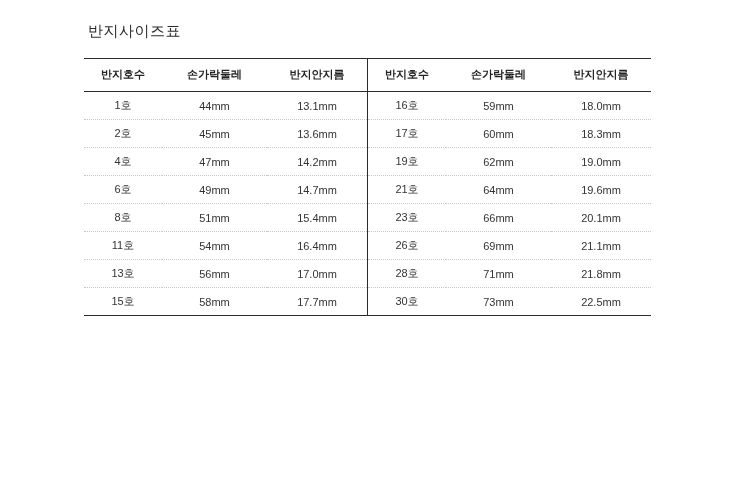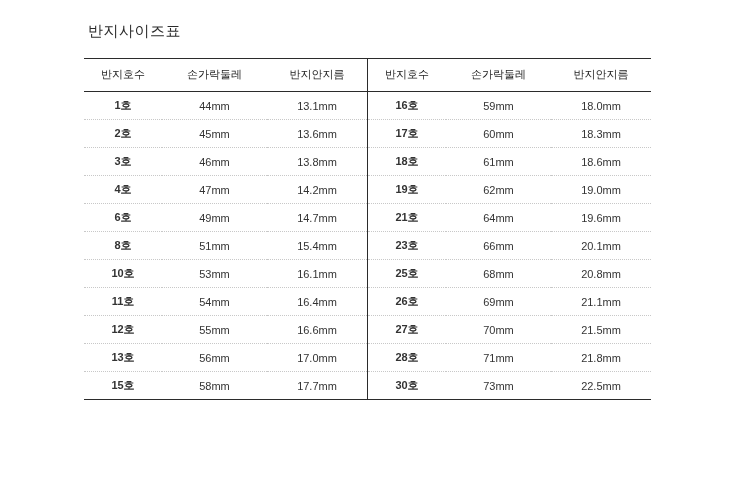--- a/index.html
+++ b/index.html
@@ -36,41 +36,41 @@
     top: 58px;
     width: 565px;
   }
   table.size-table {
     border-collapse: collapse;
     width: 565px;
     table-layout: fixed;
   }
   table.size-table thead th {
     font-size: 11px;
-    font-weight: 400;
+    font-weight: 700;
     color: #222222;
     text-align: center;
     padding: 8px 0 9px 0;
     border-top: 1px solid #2b2b2b;
     border-bottom: 1px solid #2b2b2b;
     background: #ffffff;
   }
   table.size-table tbody td {
     font-size: 11px;
     text-align: center;
     padding: 6px 0 6px 0;
     border-bottom: 1px dotted #c8c8c8;
     color: #333333;
     height: 14px;
   }
   table.size-table tbody tr:last-child td {
     border-bottom: 1px solid #2b2b2b;
   }
   td.num, th.num {
-    font-weight: 700;
+    font-weight: 400;
     color: #111111;
   }
   .col-sep {
     border-left: 1px solid #2b2b2b;
   }
   th.col-sep, td.col-sep {
     border-left: 1px solid #2b2b2b;
   }
   .w-num { width: 78px; }
   .w-circ { width: 105px; }
@@ -106,28 +106,20 @@
           </tr>
           <tr>
             <td class="w-num num">2호</td>
             <td class="w-circ">45mm</td>
             <td class="w-diam">13.6mm</td>
             <td class="w-num num col-sep">17호</td>
             <td class="w-circ">60mm</td>
             <td class="w-diam">18.3mm</td>
           </tr>
           <tr>
-            <td class="w-num num">3호</td>
-            <td class="w-circ">46mm</td>
-            <td class="w-diam">13.8mm</td>
-            <td class="w-num num col-sep">18호</td>
-            <td class="w-circ">61mm</td>
-            <td class="w-diam">18.6mm</td>
-          </tr>
-          <tr>
             <td class="w-num num">4호</td>
             <td class="w-circ">47mm</td>
             <td class="w-diam">14.2mm</td>
             <td class="w-num num col-sep">19호</td>
             <td class="w-circ">62mm</td>
             <td class="w-diam">19.0mm</td>
           </tr>
           <tr>
             <td class="w-num num">6호</td>
             <td class="w-circ">49mm</td>
@@ -138,42 +130,26 @@
           </tr>
           <tr>
             <td class="w-num num">8호</td>
             <td class="w-circ">51mm</td>
             <td class="w-diam">15.4mm</td>
             <td class="w-num num col-sep">23호</td>
             <td class="w-circ">66mm</td>
             <td class="w-diam">20.1mm</td>
           </tr>
           <tr>
-            <td class="w-num num">10호</td>
-            <td class="w-circ">53mm</td>
-            <td class="w-diam">16.1mm</td>
-            <td class="w-num num col-sep">25호</td>
-            <td class="w-circ">68mm</td>
-            <td class="w-diam">20.8mm</td>
-          </tr>
-          <tr>
             <td class="w-num num">11호</td>
             <td class="w-circ">54mm</td>
             <td class="w-diam">16.4mm</td>
             <td class="w-num num col-sep">26호</td>
             <td class="w-circ">69mm</td>
             <td class="w-diam">21.1mm</td>
-          </tr>
-          <tr>
-            <td class="w-num num">12호</td>
-            <td class="w-circ">55mm</td>
-            <td class="w-diam">16.6mm</td>
-            <td class="w-num num col-sep">27호</td>
-            <td class="w-circ">70mm</td>
-            <td class="w-diam">21.5mm</td>
           </tr>
           <tr>
             <td class="w-num num">13호</td>
             <td class="w-circ">56mm</td>
             <td class="w-diam">17.0mm</td>
             <td class="w-num num col-sep">28호</td>
             <td class="w-circ">71mm</td>
             <td class="w-diam">21.8mm</td>
           </tr>
           <tr>

